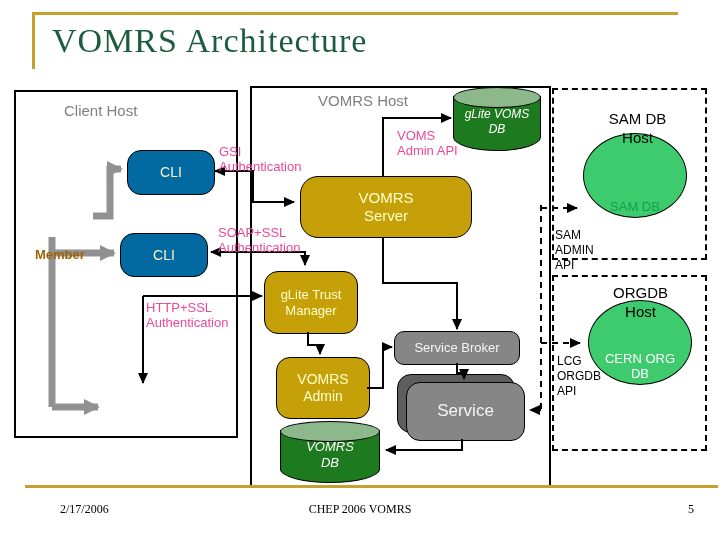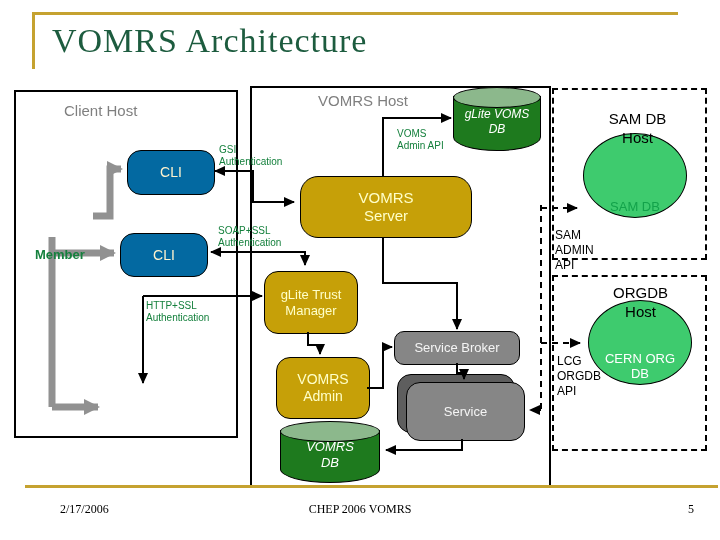--- a/index.html
+++ b/index.html
@@ -19,23 +19,23 @@
   .hostlabel-dark{font-size:15px; color:#000; text-align:center; line-height:1.25;}
   .rbox{
     position:absolute; border:1.5px solid #000; border-radius:14px;
     display:flex; flex-direction:column; align-items:center; justify-content:center;
     text-align:center; line-height:1.2;
   }
   .orange{background:#0369a1; color:#FFF3CE;}
   .gold{background:#C6A008; color:#FFFFC9;}
   .grayb{background:#868686; color:#F5F5F5; border-radius:10px;}
   .shadowb{background:#5E5E5E; border-radius:14px; border:1.5px solid #000;}
-  .lbl{font-size:10px; color:#15803d; line-height:1.18; white-space:nowrap;}
+  .lbl{font-size:13px; color:#ec4899; line-height:1.18; white-space:nowrap;}
   .lbl-sm{font-size:12px; color:#000; line-height:1.25; white-space:nowrap;}
-  .member{font-size:13px; font-weight:bold; color:#15803d; white-space:nowrap;}
+  .member{font-size:13px; font-weight:bold; color:#a16207; white-space:nowrap;}
   .cyl{position:absolute;}
   .cyl .body{
     position:absolute; left:0; right:0; top:9px; bottom:0;
     background:#1E7A1E; border:1px solid #000;
     border-radius:0 0 50% 50% / 0 0 14px 14px;
   }
   .cyl .captop{
     position:absolute; left:0; right:0; top:0; height:19px;
     background:#8CB88C; border:1px solid #000; border-radius:50%;
   }
@@ -120,21 +120,21 @@
     <div>Manager</div>
   </div>
   <div class="rbox gold" style="left:276px; top:357px; width:92px; height:60px; font-size:14px;">
     <div>VOMRS</div>
     <div>Admin</div>
   </div>
   <div class="rbox grayb" style="left:394px; top:331px; width:124px; height:32px; font-size:13px;">
     <span>Service Broker</span>
   </div>
   <div class="abs shadowb" style="left:397px; top:374px; width:116px; height:57px;"></div>
-  <div class="rbox grayb" style="left:406px; top:382px; width:117px; height:57px; font-size:13px; border-radius:14px;">
+  <div class="rbox grayb" style="left:406px; top:382px; width:117px; height:57px; font-size:17px; border-radius:14px;">
     <span>Service</span>
   </div>
 
   <svg class="wires" width="720" height="540" viewBox="0 0 720 540">
     <defs>
       <marker id="mb" markerUnits="userSpaceOnUse" markerWidth="11" markerHeight="10" refX="10" refY="5" orient="auto-start-reverse">
         <path d="M0,0 L11,5 L0,10 z" fill="#000"></path>
       </marker>
       <marker id="mg" markerUnits="userSpaceOnUse" markerWidth="16" markerHeight="16" refX="14" refY="8" orient="auto">
         <path d="M0,0 L16,8 L0,16 z" fill="#919191"></path>

